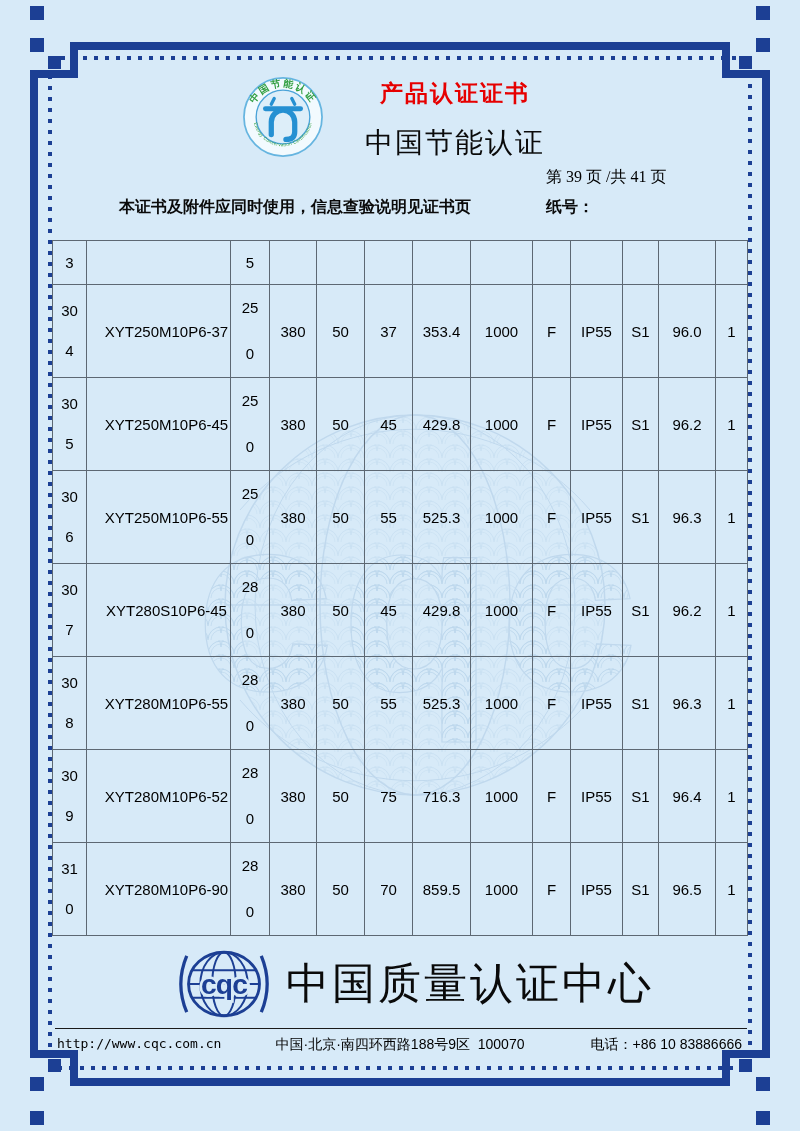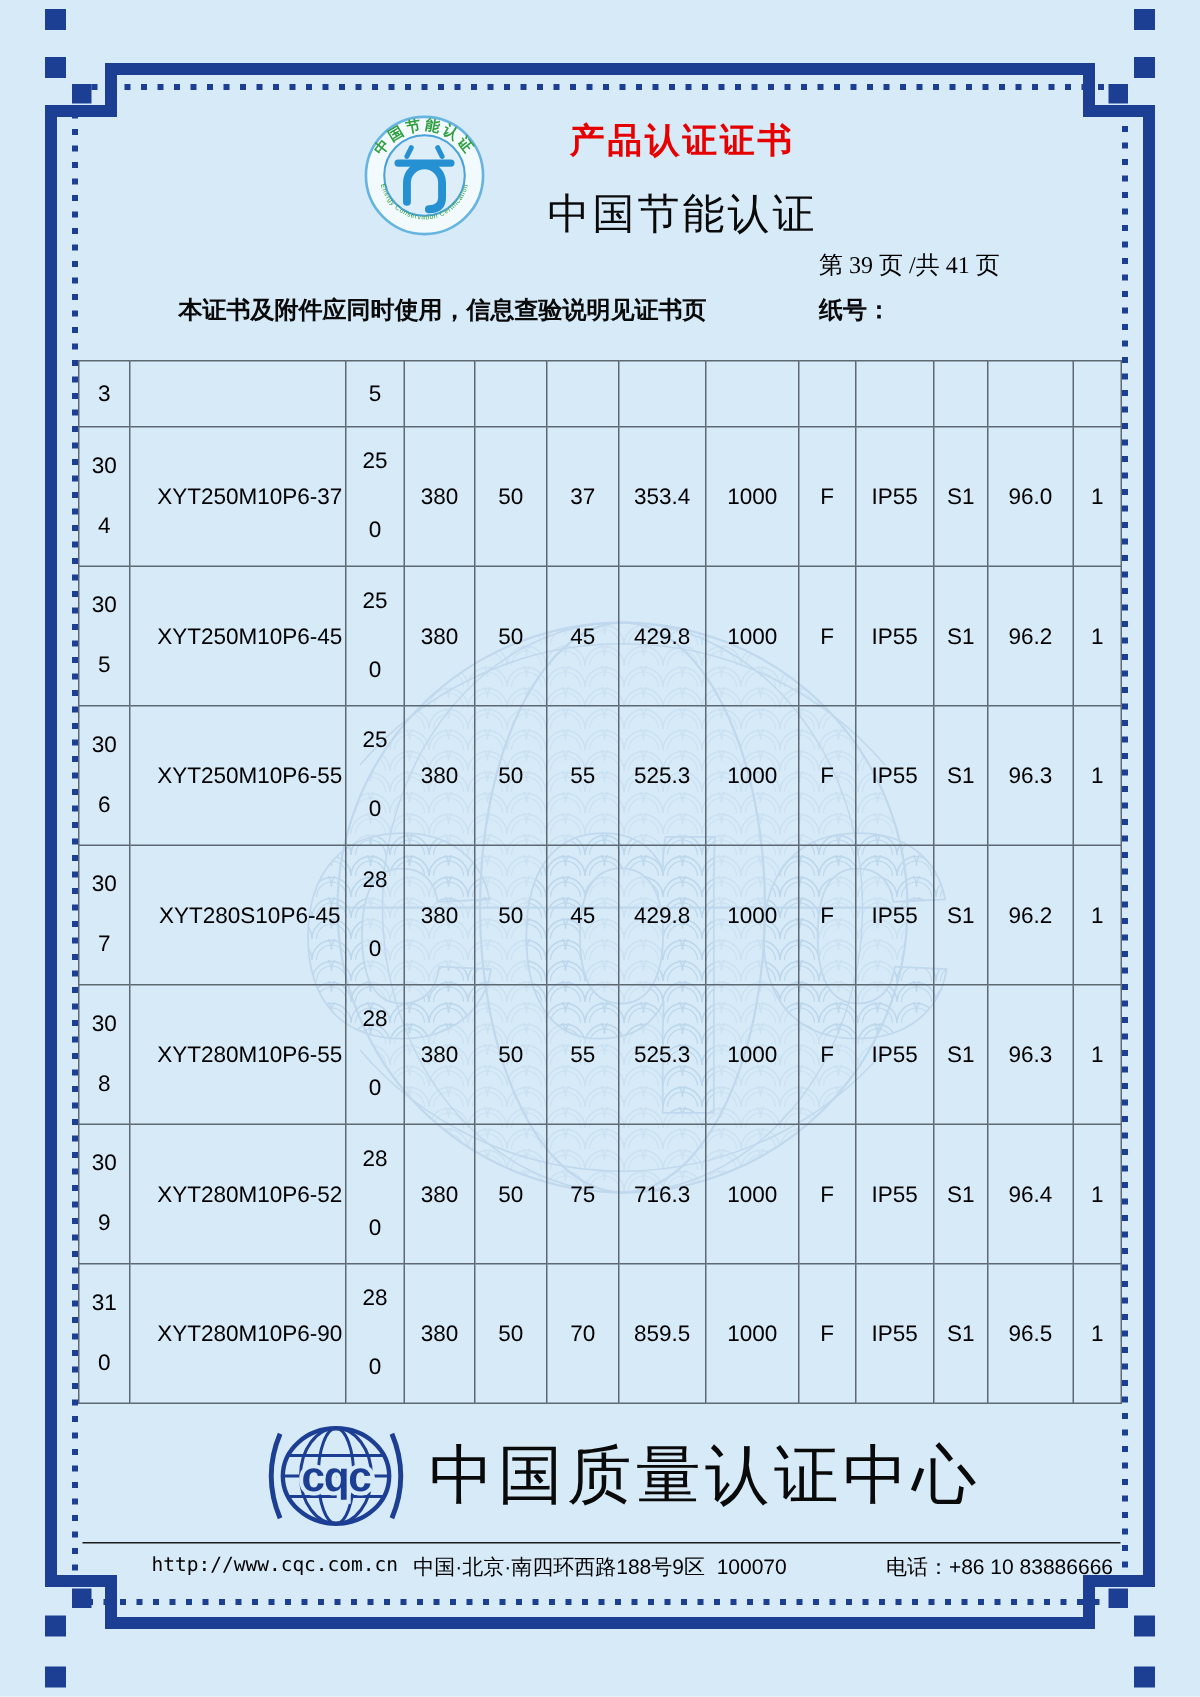--- a/index.html
+++ b/index.html
@@ -33,21 +33,21 @@
   table.spec td.seq{white-space:pre-line;line-height:40px;}
   table.spec td.frame{white-space:pre-line;line-height:46px;}
   table.spec tr.partial td{height:43px;line-height:normal;}
 
   
   .footer-brand{position:absolute;left:172px;top:944px;display:flex;align-items:center;}
   .org-name{font-size:43px;letter-spacing:3px;color:#0a0a0a;margin-left:10px;
             font-weight:500;}
   .bottom-rule{position:absolute;left:55px;right:53px;top:1028px;border-top:1.5px solid #1a1a1a;}
   .site{position:absolute;left:57px;top:1036px;font-family:"DejaVu Sans Mono","Liberation Mono",monospace;
-        font-size:13px;color:#000;margin-left:44px;}
+        font-size:13px;color:#000;}
   .addr{position:absolute;left:0;right:0;top:1036px;text-align:center;font-size:14px;
         color:#000;white-space:pre;}
   .phone{position:absolute;right:58px;top:1036px;font-size:14px;color:#000;}
 </style>
 </head>
 <body>
 
 <div class="page">
 
   <svg class="watermark" width="800" height="560" viewBox="0 0 800 560" opacity="0.55">

